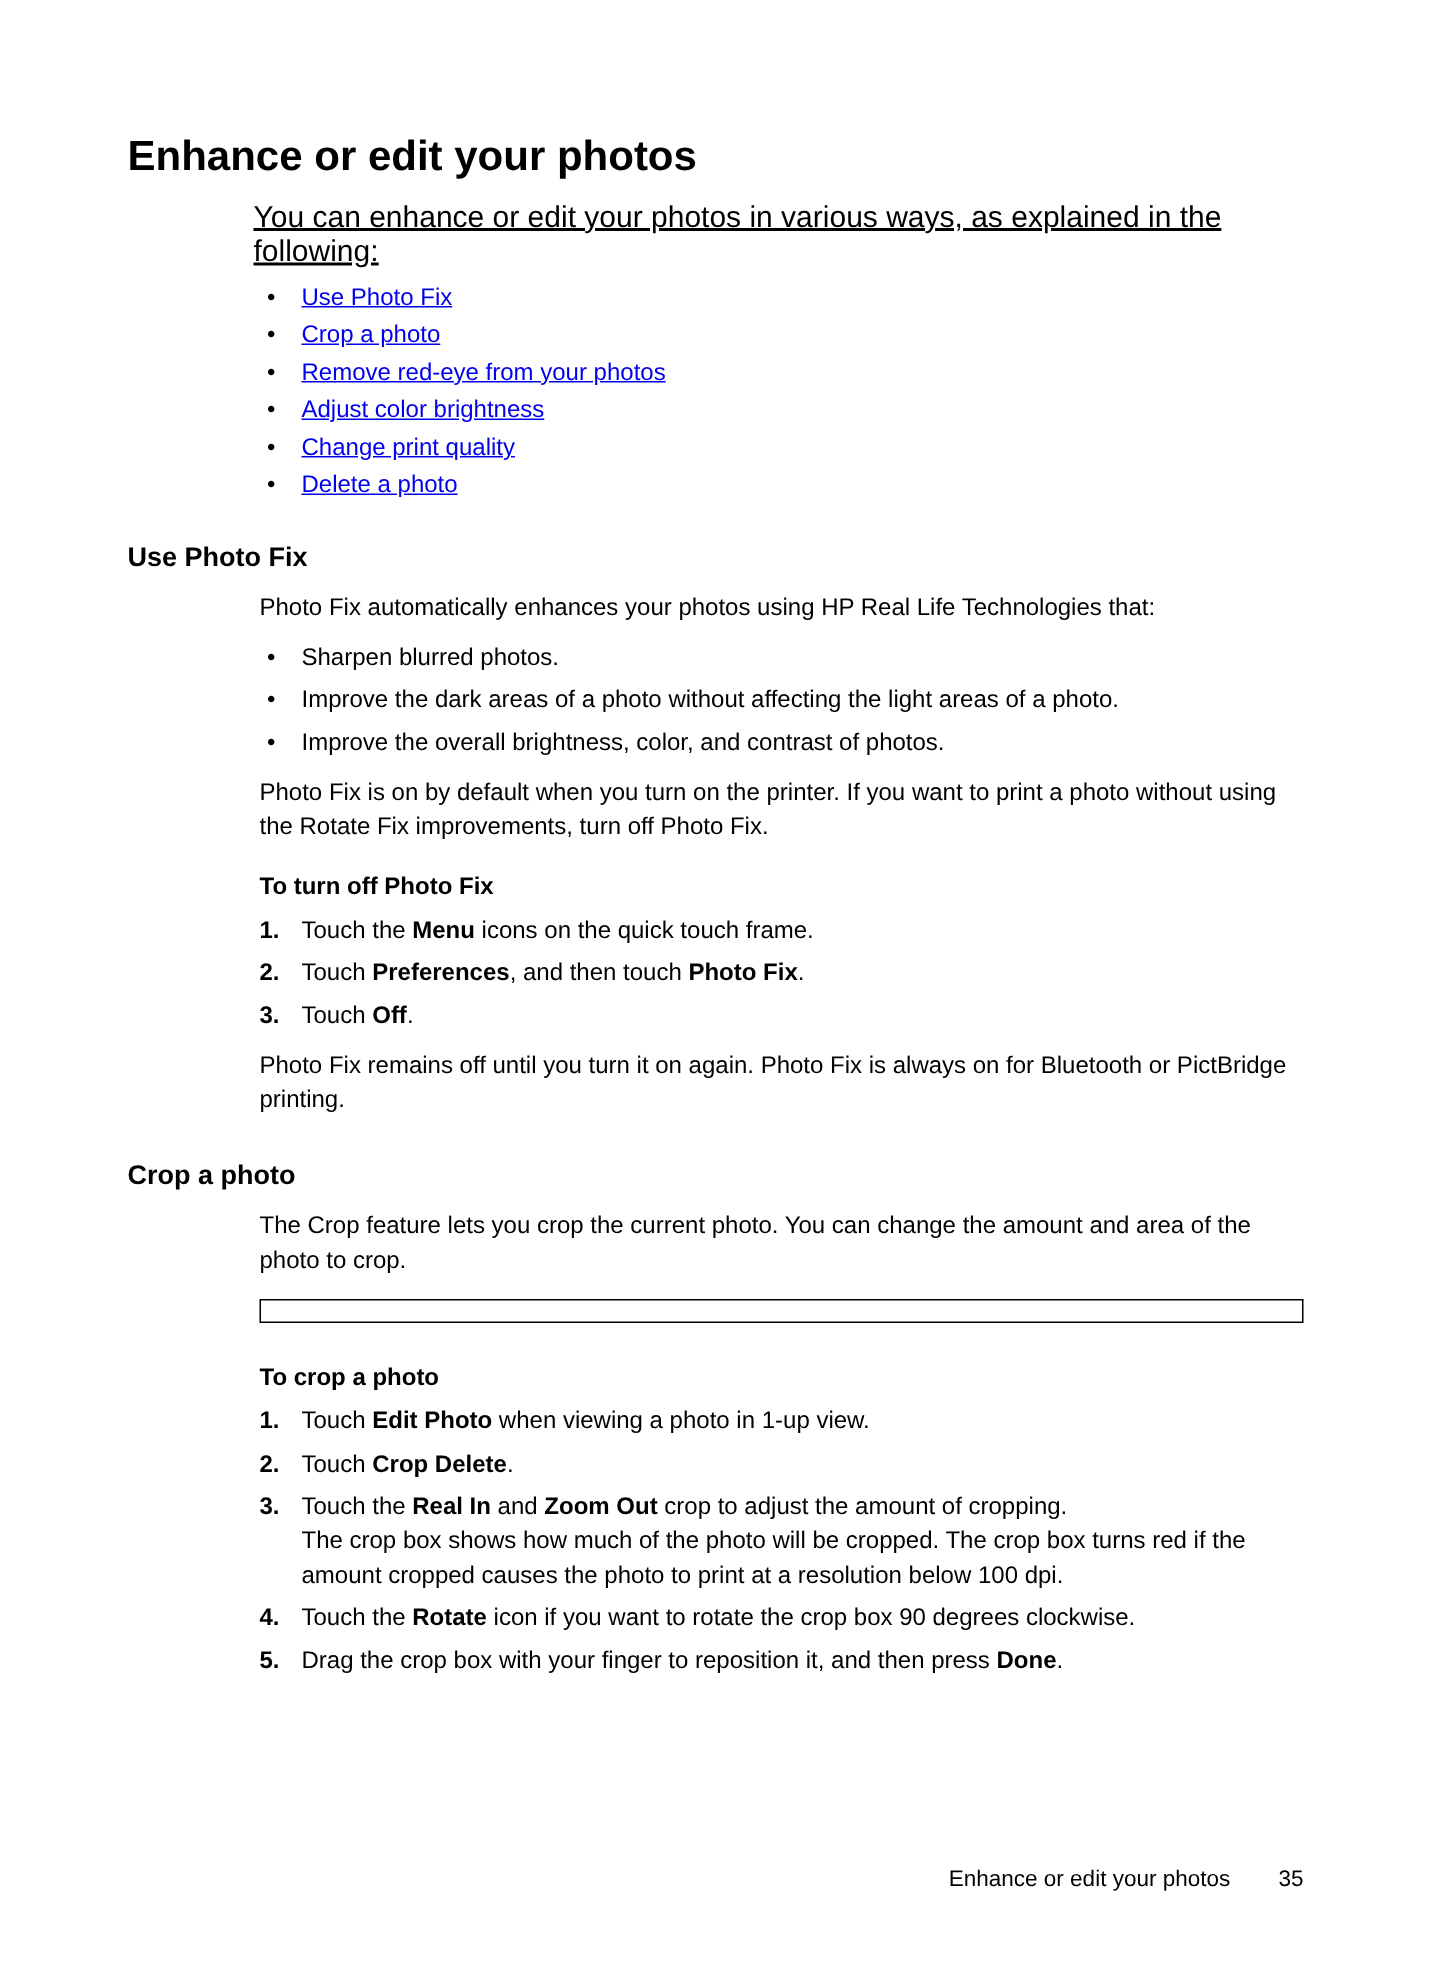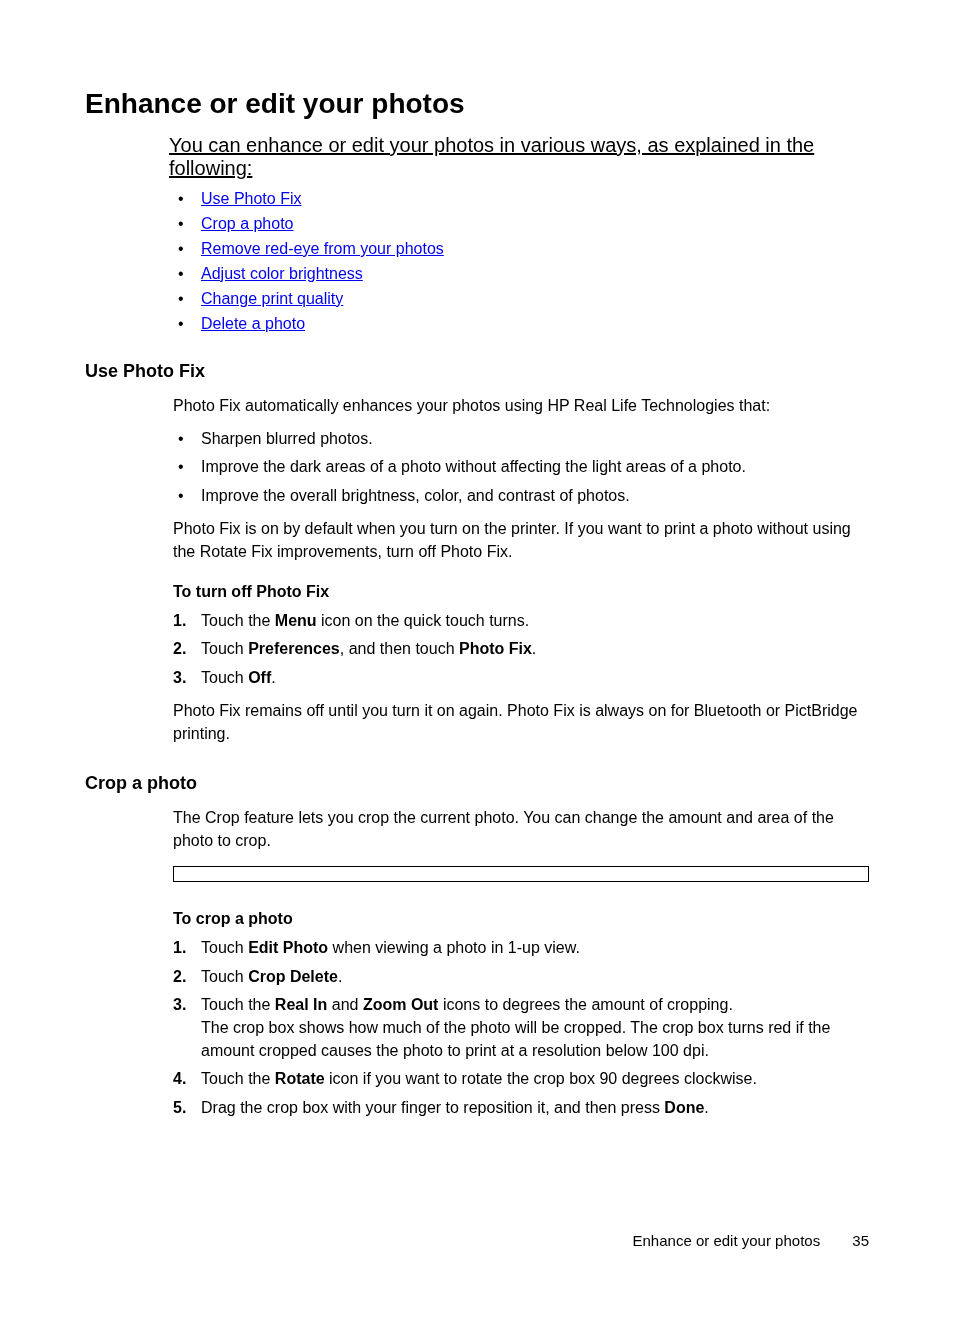--- a/index.html
+++ b/index.html
@@ -110,21 +110,21 @@
       border: 1px solid #000000;
       height: 16px;
       margin-top: 14px;
       margin-bottom: 14px;
     }
     .bold {
       font-weight: bold;
     }
     .footer {
       position: absolute;
-      bottom: 72px;
+      bottom: 60px;
       right: 85px;
       font-size: 15px;
     }
     .footer-text {
       margin-right: 28px;
     }
   </style>
 </head>
 <body>
 
@@ -143,34 +143,34 @@
   <h2>Use Photo Fix</h2>
   <p class="section-text">Photo Fix automatically enhances your photos using HP Real Life Technologies that:</p>
   <ul class="plain-list">
     <li>Sharpen blurred photos.</li>
     <li>Improve the dark areas of a photo without affecting the light areas of a photo.</li>
     <li>Improve the overall brightness, color, and contrast of photos.</li>
   </ul>
   <p class="section-text">Photo Fix is on by default when you turn on the printer. If you want to print a photo without using the Rotate Fix improvements, turn off Photo Fix.</p>
   <p class="sub-heading">To turn off Photo Fix</p>
   <ol class="numbered">
-    <li><span>Touch the </span><span class="bold">Menu</span><span> icon on the quick touch turns.</span></li>
+    <li><span>Touch the </span><span class="bold">Menu</span><span> icons on the quick touch frame.</span></li>
     <li><span>Touch </span><span class="bold">Preferences</span><span>, and then touch </span><span class="bold">Photo Fix</span><span>.</span></li>
     <li><span>Touch </span><span class="bold">Off</span><span>.</span></li>
   </ol>
   <p class="section-text" style="margin-top:10px;">Photo Fix remains off until you turn it on again. Photo Fix is always on for Bluetooth or PictBridge printing.</p>
 
   <h2>Crop a photo</h2>
   <p class="section-text">The Crop feature lets you crop the current photo. You can change the amount and area of the photo to crop.</p>
   <div class="note-box"></div>
   <p class="sub-heading" style="margin-top:28px;">To crop a photo</p>
   <ol class="numbered">
     <li><span>Touch </span><span class="bold">Edit Photo</span><span> when viewing a photo in 1-up view.</span></li>
     <li><span>Touch </span><span class="bold">Crop Delete</span><span>.</span></li>
-    <li><span>Touch the </span><span class="bold">Real In</span><span> and </span><span class="bold">Zoom Out</span><span> icons to degrees the amount of cropping.</span><br><span>The crop box shows how much of the photo will be cropped. The crop box turns red if the amount cropped causes the photo to print at a resolution below 100 dpi.</span></li>
+    <li><span>Touch the </span><span class="bold">Real In</span><span> and </span><span class="bold">Zoom Out</span><span> crop to adjust the amount of cropping.</span><br><span>The crop box shows how much of the photo will be cropped. The crop box turns red if the amount cropped causes the photo to print at a resolution below 100 dpi.</span></li>
     <li><span>Touch the </span><span class="bold">Rotate</span><span> icon if you want to rotate the crop box 90 degrees clockwise.</span></li>
     <li><span>Drag the crop box with your finger to reposition it, and then press </span><span class="bold">Done</span><span>.</span></li>
   </ol>
 </div>
 
 <div class="footer">
   <span class="footer-text">Enhance or edit your photos</span>
   <span>35</span>
 </div>
 

